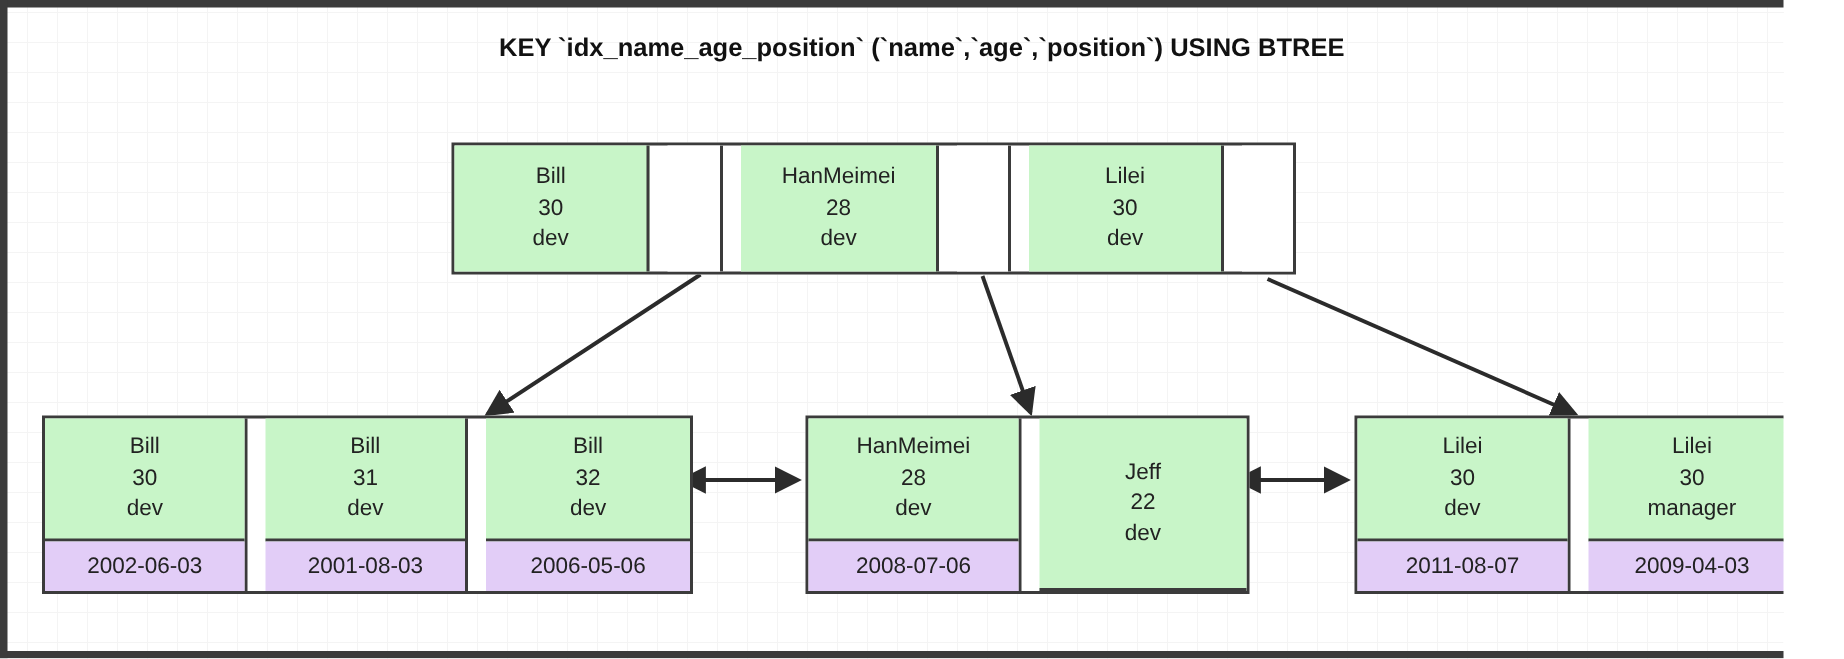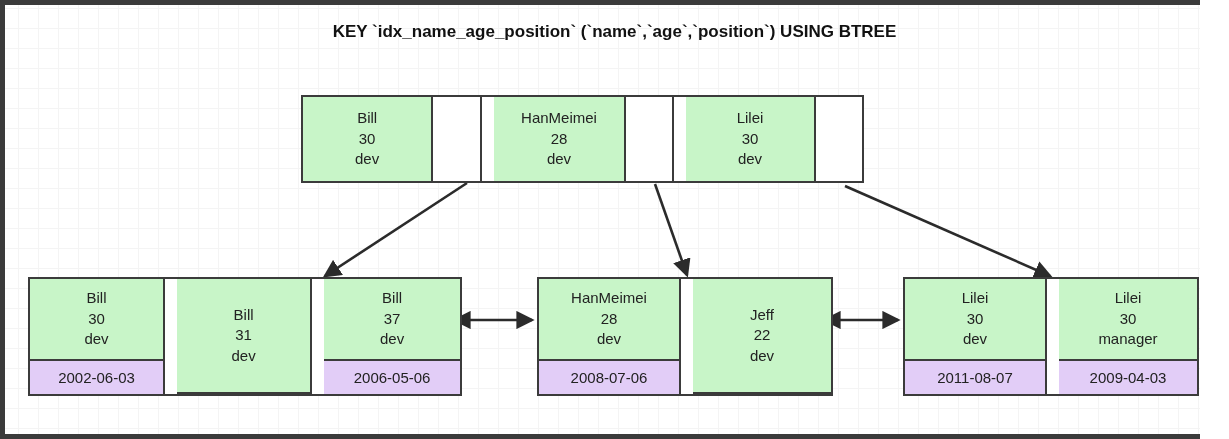--- a/index.html
+++ b/index.html
@@ -15,21 +15,20 @@
     position: relative;
     width: 1189px;
     height: 439px;
     overflow: hidden;
     background-color: #ffffff;
     background-image:
       linear-gradient(to right, #ececec 1px, transparent 1px),
       linear-gradient(to bottom, #ececec 1px, transparent 1px);
     background-size: 40px 40px;
     background-position: 18px 8px;
-    padding-left: 11px;
   }
   #grid-fine {
     position: absolute;
     inset: 0;
     background-image:
       linear-gradient(to right, #f4f4f4 1px, transparent 1px),
       linear-gradient(to bottom, #f4f4f4 1px, transparent 1px);
     background-size: 20px 20px;
     background-position: 18px 8px;
     pointer-events: none;
@@ -192,26 +191,27 @@
       </div>
       <div class="leaf-val">2002-06-03</div>
     </div>
 
     <div class="leaf-col" style="width:143px;">
       <div class="leaf-key">
         <span class="cell-line">Bill</span>
         <span class="cell-line">31</span>
         <span class="cell-line">dev</span>
       </div>
+      <div class="leaf-val">2001-08-03</div>
     </div>
 
     <div class="leaf-col last" style="width:144px;">
       <div class="leaf-key">
         <span class="cell-line">Bill</span>
-        <span class="cell-line">37</span>
+        <span class="cell-line">32</span>
         <span class="cell-line">dev</span>
       </div>
       <div class="leaf-val">2006-05-06</div>
     </div>
   </div>
 
   <div class="node" id="leaf-node-2" style="left:537px; top:277px; width:296px; height:119px;">
 
     <div class="leaf-col" style="width:148px;">
       <div class="leaf-key">

